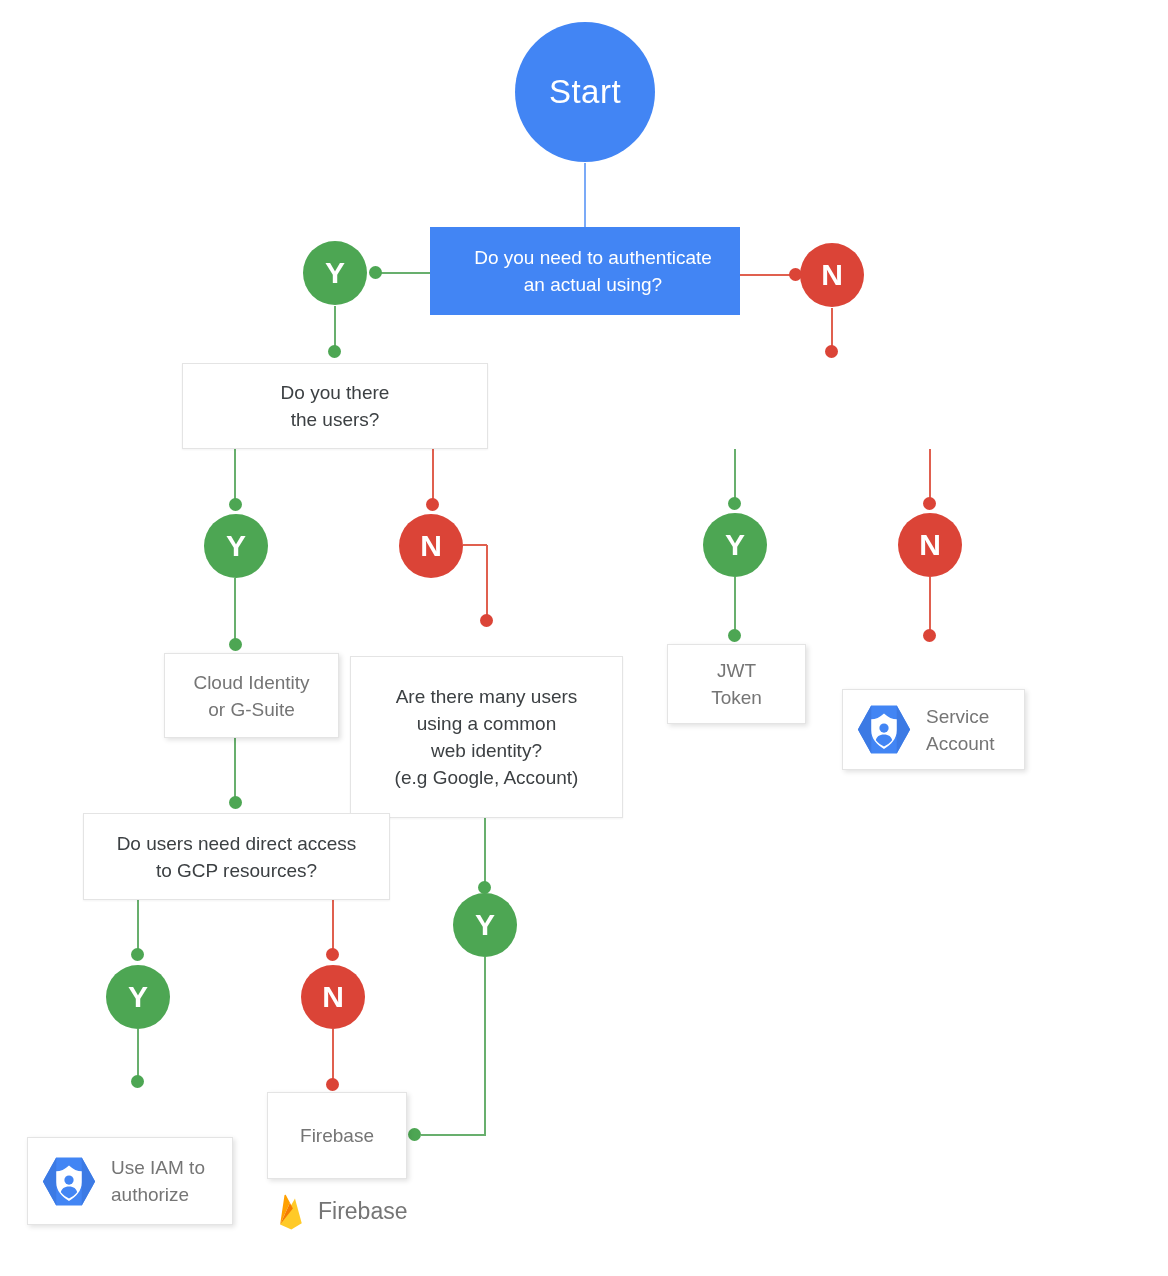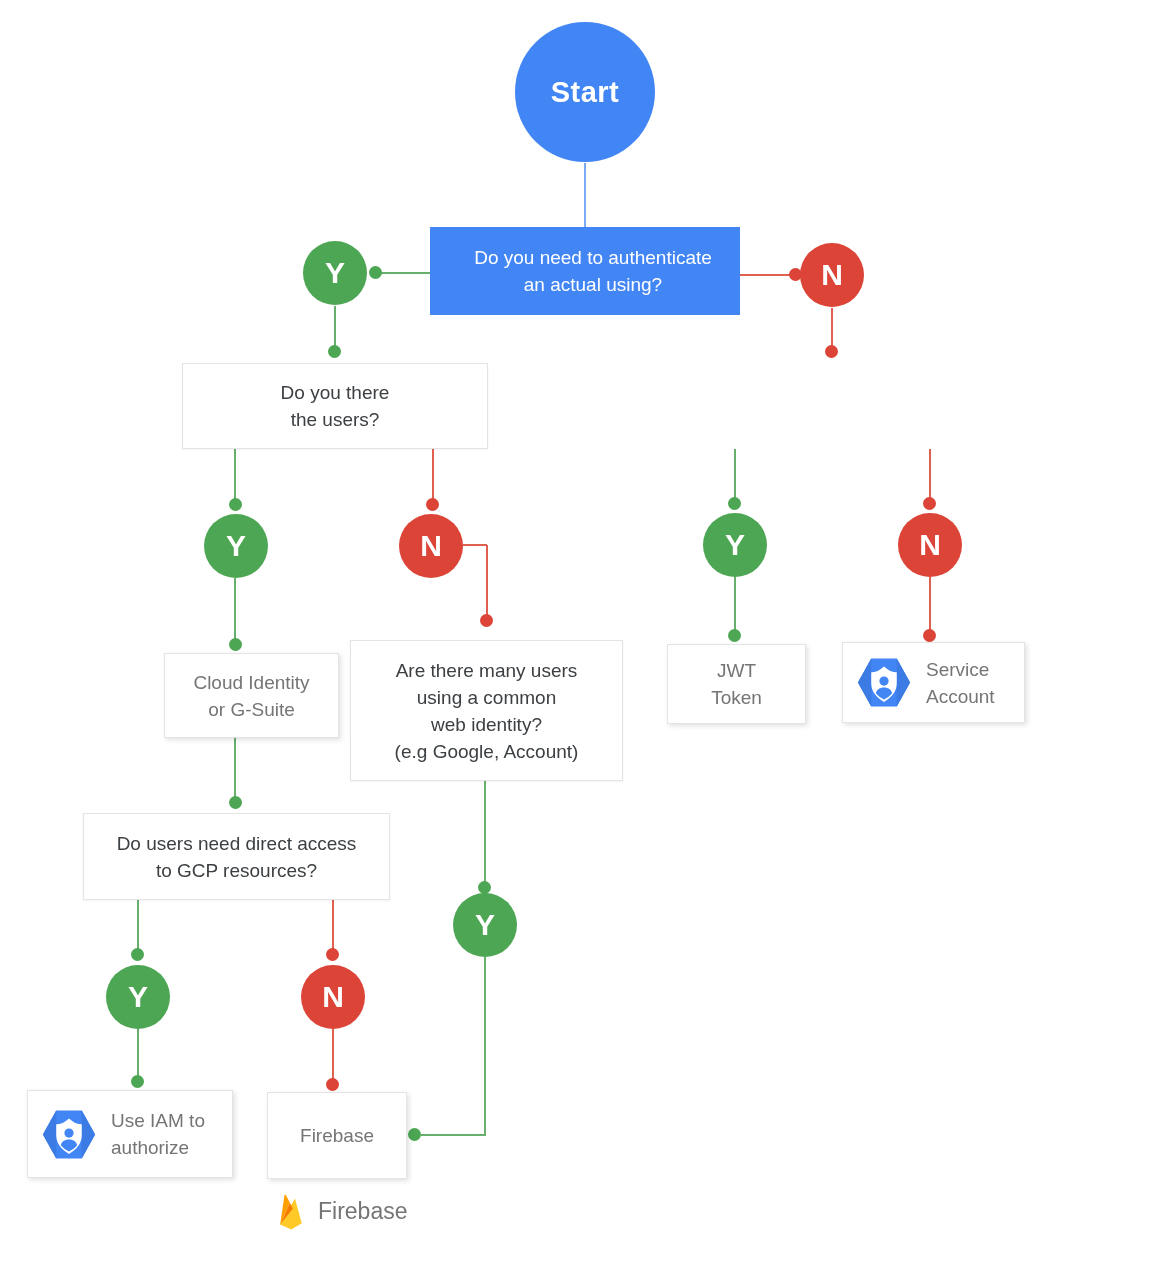--- a/index.html
+++ b/index.html
@@ -26,35 +26,35 @@
   .circle{
     position:absolute;width:64px;height:64px;border-radius:50%;
     display:flex;align-items:center;justify-content:center;
     color:#fff;font-weight:700;font-size:30px;line-height:1;
   }
   .circle.green{background:var(--green);}
   .circle.red{background:var(--red);}
   .start-circle{
     position:absolute;left:515px;top:22px;width:140px;height:140px;border-radius:50%;
     background:var(--blue);display:flex;align-items:center;justify-content:center;
-    color:#fff;font-size:29px;font-weight:700;letter-spacing:.5px;
+    color:#fff;font-size:33px;font-weight:400;letter-spacing:.5px;
   }
   .box{
     position:absolute;box-sizing:border-box;background:#fff;
     border:1px solid var(--box-border);
     display:flex;flex-direction:column;align-items:center;justify-content:center;
     font-size:19px;line-height:27px;text-align:center;
     box-shadow:0 1px 2px rgba(0,0,0,0.05);
   }
   .box.blue-box{
     background:var(--blue);border:none;color:#fff;box-shadow:none;padding-left:16px;
   }
   .box.question{color:var(--text-dark);}
   .box.leaf{color:var(--text-gray);box-shadow:2px 2px 5px rgba(0,0,0,0.12);}
-  .box.leaf.with-icon{flex-direction:row;gap:13px;text-align:left;justify-content:flex-start;padding-left:12px;}
+  .box.leaf.with-icon{flex-direction:row;gap:13px;text-align:left;justify-content:flex-start;padding-left:12px;margin-top:47px;}
   .hex-icon{width:58px;height:51px;flex:0 0 auto;}
   .hex-base{fill:var(--blue);}
   .hex-facet{fill:var(--hex-dark);}
   .hex-shield{fill:#ffffff;}
   .hex-person{fill:var(--blue);}
   .footer-brand{
     position:absolute;left:274px;top:1190px;
     display:flex;align-items:center;gap:10px;
   }
   .flame-icon{width:34px;height:42px;}
@@ -154,21 +154,21 @@
   </div>
   <div class="circle red" style="left:898px;top:513px">
     <span>N</span>
   </div>
 
   <div class="box leaf" style="left:164px;top:653px;width:175px;height:85px">
     <div>Cloud Identity</div>
     <div>or G-Suite</div>
   </div>
 
-  <div class="box question" style="left:350px;top:640px;width:273px;height:141px">
+  <div class="box question" style="left:350px;top:656px;width:273px;height:162px">
     <div>Are there many users</div>
     <div>using a common</div>
     <div>web identity?</div>
     <div>(e.g Google, Account)</div>
   </div>
 
   <div class="box leaf" style="left:667px;top:644px;width:139px;height:80px">
     <div>JWT</div>
     <div>Token</div>
   </div>

